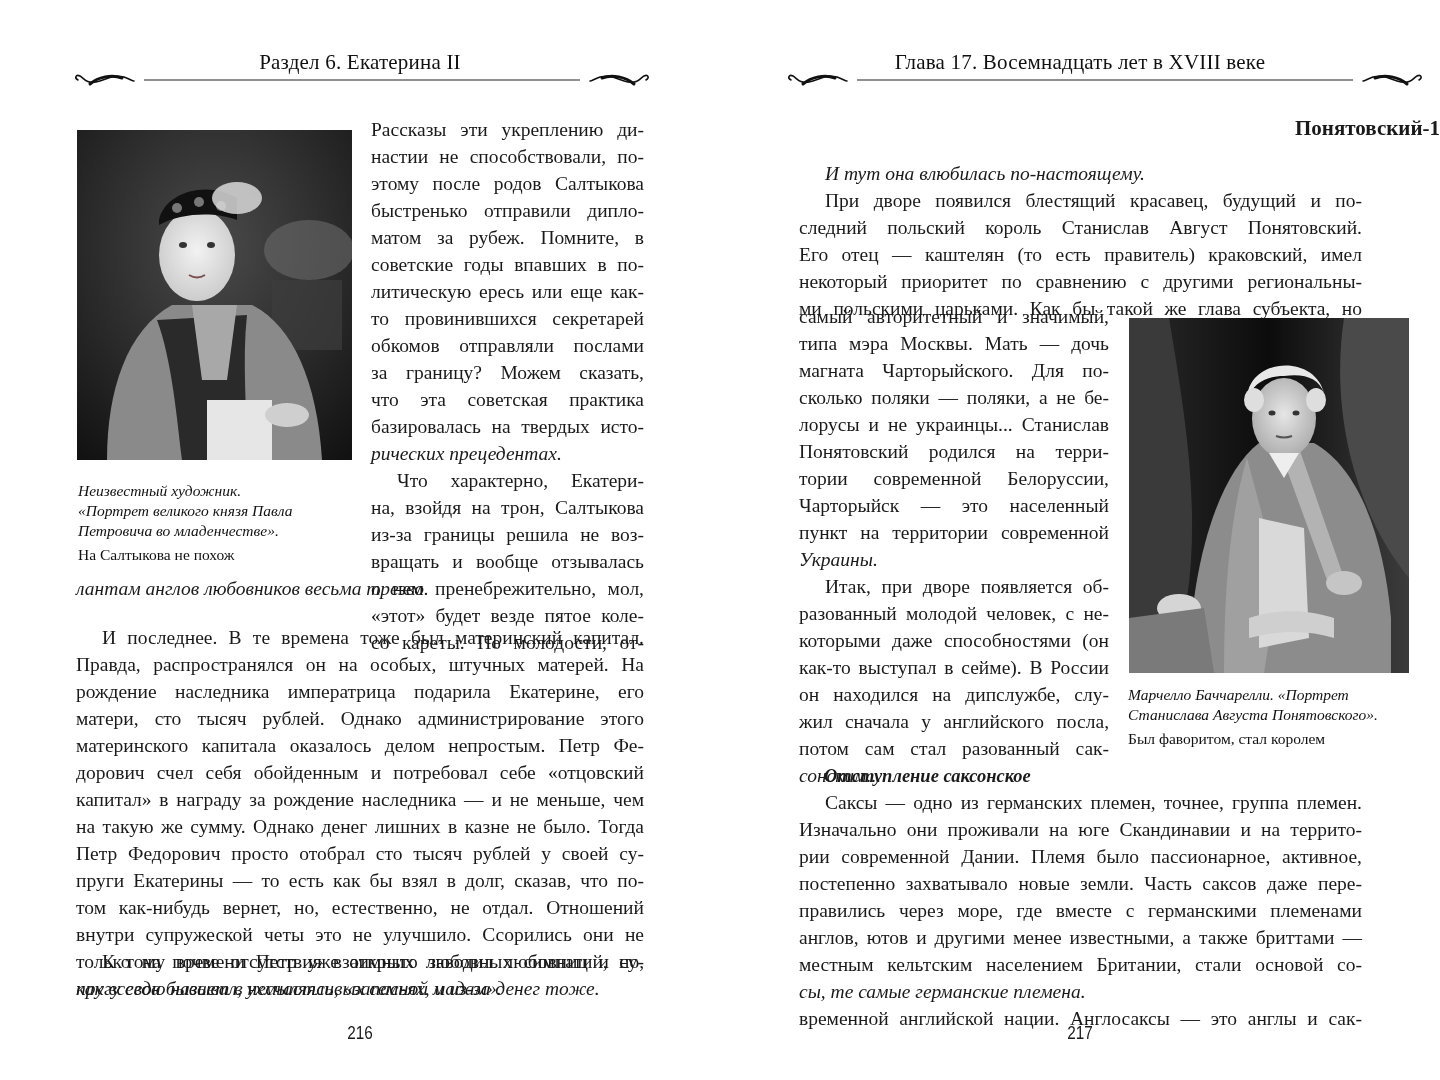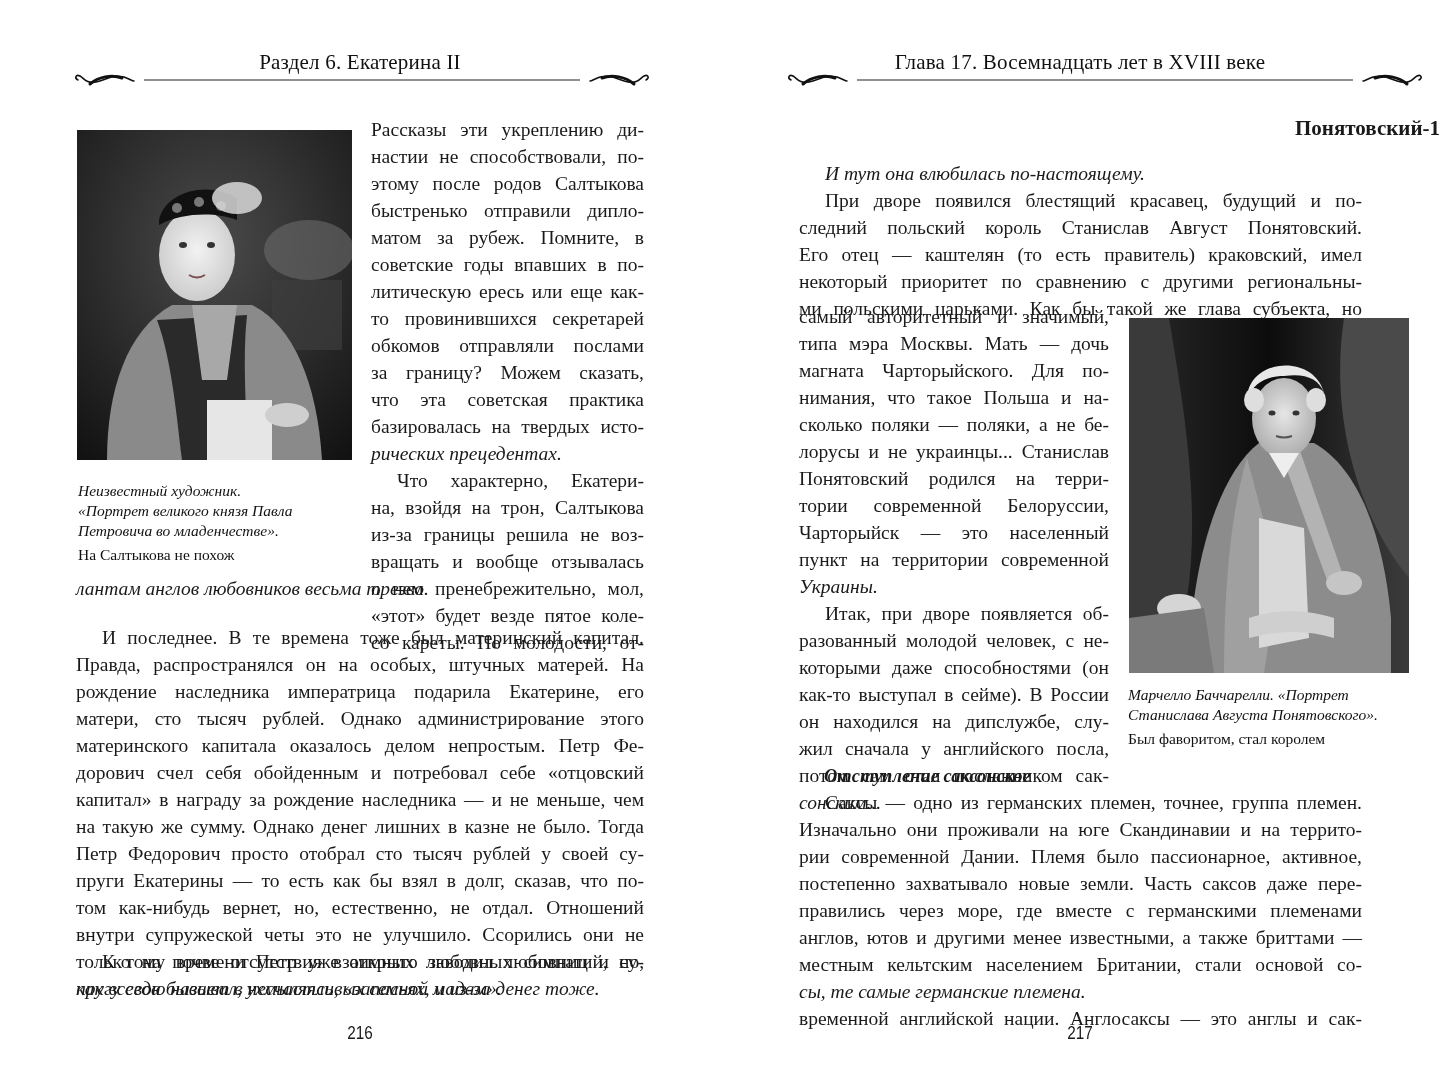--- a/index.html
+++ b/index.html
@@ -169,35 +169,34 @@
     <span class="line">следний польский король Станислав Август Понятовский.</span>
     <span class="line">Его отец — каштелян (то есть правитель) краковский, имел</span>
     <span class="line">некоторый приоритет по сравнению с другими региональны-</span>
     <span class="line">ми польскими царьками. Как бы такой же глава субъекта, но</span>
   </div>
 
   <div class="col body-text" style="left:79px; top:303px; width:310px;">
     <span class="line">самый авторитетный и значимый,</span>
     <span class="line">типа мэра Москвы. Мать — дочь</span>
     <span class="line">магната Чарторыйского. Для по-</span>
-    <span class="line">нимания, что такое Польша и на-</span>
     <span class="line">сколько поляки — поляки, а не бе-</span>
     <span class="line">лорусы и не украинцы... Станислав</span>
     <span class="line">Понятовский родился на терри-</span>
     <span class="line">тории современной Белоруссии,</span>
     <span class="line">Чарторыйск — это населенный</span>
     <span class="line">пункт на территории современной</span>
     <span class="line last">Украины.</span>
     <span class="line" style="padding-left:26px;">Итак, при дворе появляется об-</span>
     <span class="line">разованный молодой человек, с не-</span>
     <span class="line">которыми даже способностями (он</span>
     <span class="line">как-то выступал в сейме). В России</span>
     <span class="line">он находился на дипслужбе, слу-</span>
     <span class="line">жил сначала у английского посла,</span>
-    <span class="line">потом сам стал посланником сак-</span>
+    <span class="line">потом сам стал разованный сак-</span>
     <span class="line last">сонским...</span>
   </div>
 
   <div class="figure-img" style="left:409px; top:318px; width:280px; height:355px;">
     <svg width="280" height="355" viewBox="0 0 280 355">
       <defs>
         <linearGradient id="bgR" x1="0" y1="0" x2="1" y2="0">
           <stop offset="0" stop-color="#2a2a2a"></stop>
           <stop offset="0.5" stop-color="#0c0c0c"></stop>
           <stop offset="1" stop-color="#3c3c3c"></stop>

